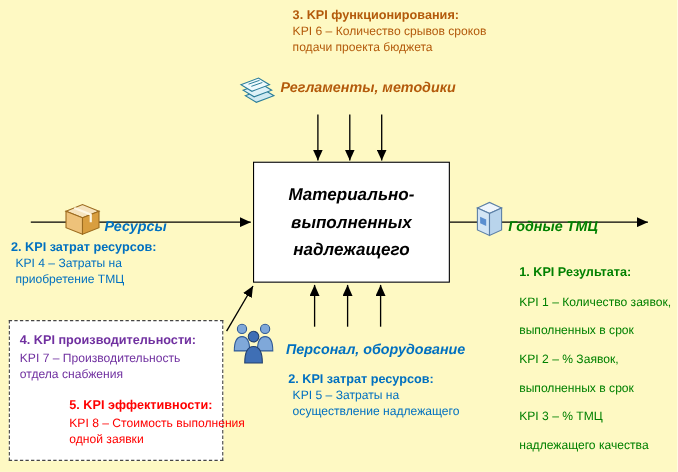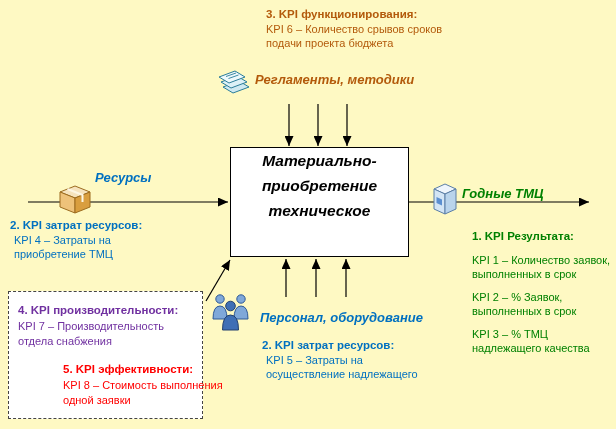--- a/index.html
+++ b/index.html
@@ -8,31 +8,31 @@
   .stage { position:relative; width:616px; height:429px; background:#fef9c3; overflow:hidden; }
   .connectors { position:absolute; left:0; top:0; z-index:1; }
   .icon { position:absolute; z-index:3; line-height:0; }
   .label { position:absolute; z-index:3; font-weight:bold; font-style:italic; font-size:13px; white-space:nowrap; }
   .kpi-block { position:absolute; z-index:2; }
   .kpi-title { font-weight:bold; font-size:11.5px; line-height:16px; white-space:nowrap; }
   .kpi-line { font-size:11px; line-height:14px; white-space:nowrap; }
   .indent { padding-left:4px; }
   .center-box { position:absolute; z-index:2; left:230px; top:147px; width:179px; height:110px;
     border:1.4px solid #000; background:#fff; display:flex; flex-direction:column;
-    align-items:center; font-weight:bold; font-style:italic;
+    align-items:center; justify-content:center; font-weight:bold; font-style:italic;
     font-size:15.5px; line-height:25px; text-align:center; }
   .dashed-box { position:absolute; z-index:2; left:8px; top:291px; width:195px;
     border:1.2px dashed #444; padding:10px 9px; background:#fff; }
   .dashed-box .kpi-title { line-height:17px; }
   .dashed-box .kpi-line { line-height:15px; }
   .gap { height:12px; }
   .mt9 { margin-top:9px; }
   .brown { color:var(--brown,#b35a0b); }
   .blue  { color:var(--blue,#0070c0); }
-  .green { color:var(--green,#008000); }
+  .green { color:var(--green,#008000);margin-top:12px; }
   .purple{ color:var(--purple,#7030a0); }
   .red   { color:var(--red,#ff0000);margin-left:45px; }
 </style>
 </head>
 <body>
 
 <div class="stage">
 
   <svg class="connectors" width="616" height="429">
     <defs>
@@ -64,33 +64,33 @@
       <path d="M9 23 L25 17 L35 23 L19 29 Z" fill="#cfe9f1" stroke="#2a7d99" stroke-width="1"></path>
       <path d="M7 18 L23 12 L33 18 L17 24 Z" fill="#ddf1f7" stroke="#2a7d99" stroke-width="1"></path>
       <path d="M5 13 L21 7 L31 13 L15 19 Z" fill="#eef9fc" stroke="#2a7d99" stroke-width="1"></path>
       <path d="M12 12.5 L22 9 M14.5 14.5 L24.5 11" stroke="#2a7d99" stroke-width="0.9" fill="none"></path>
     </svg>
   </div>
   <div class="label brown" style="left:255px; top:72px;">Регламенты, методики</div>
 
   <div class="center-box">
     <div>Материально-</div>
-    <div>приобретение</div>
-    <div>техническое</div>
+    <div>выполненных</div>
+    <div>надлежащего</div>
   </div>
 
   <div class="icon" style="left:57px; top:183px;">
     <svg width="36" height="31" viewBox="0 0 36 31">
       <path d="M3 9 L18 3 L33 9 L18 15 Z" fill="#f6e3bd" stroke="#9c6b1f" stroke-width="1"></path>
       <path d="M3 9 L18 15 L18 30 L3 24 Z" fill="#eec27a" stroke="#9c6b1f" stroke-width="1"></path>
       <path d="M33 9 L18 15 L18 30 L33 24 Z" fill="#d99e3f" stroke="#9c6b1f" stroke-width="1"></path>
       <path d="M10.5 6 L25.5 12 L25.5 19" fill="none" stroke="#fdf6e3" stroke-width="2"></path>
     </svg>
   </div>
-  <div class="label blue" style="left:95px; top:170px;">Ресурсы</div>
+  <div class="label blue" style="left:95px; top:198px;">Ресурсы</div>
 
   <div class="kpi-block" style="left:10px; top:217px;">
     <div class="kpi-title blue">2. KPI затрат ресурсов:</div>
     <div class="kpi-line blue indent">KPI 4 – Затраты на</div>
     <div class="kpi-line blue indent">приобретение ТМЦ</div>
   </div>
 
   <div class="dashed-box">
     <div class="kpi-title purple">4. KPI производительности:</div>
     <div class="kpi-line purple">KPI 7 – Производительность</div>

